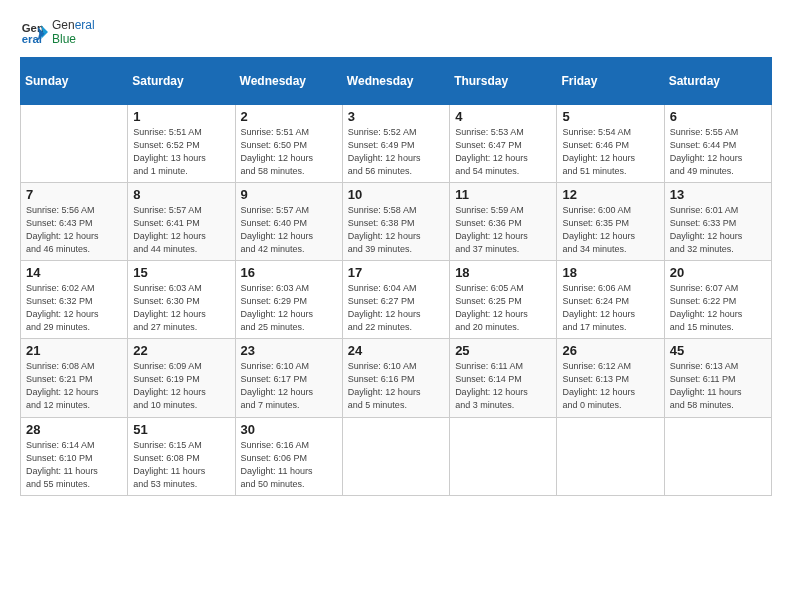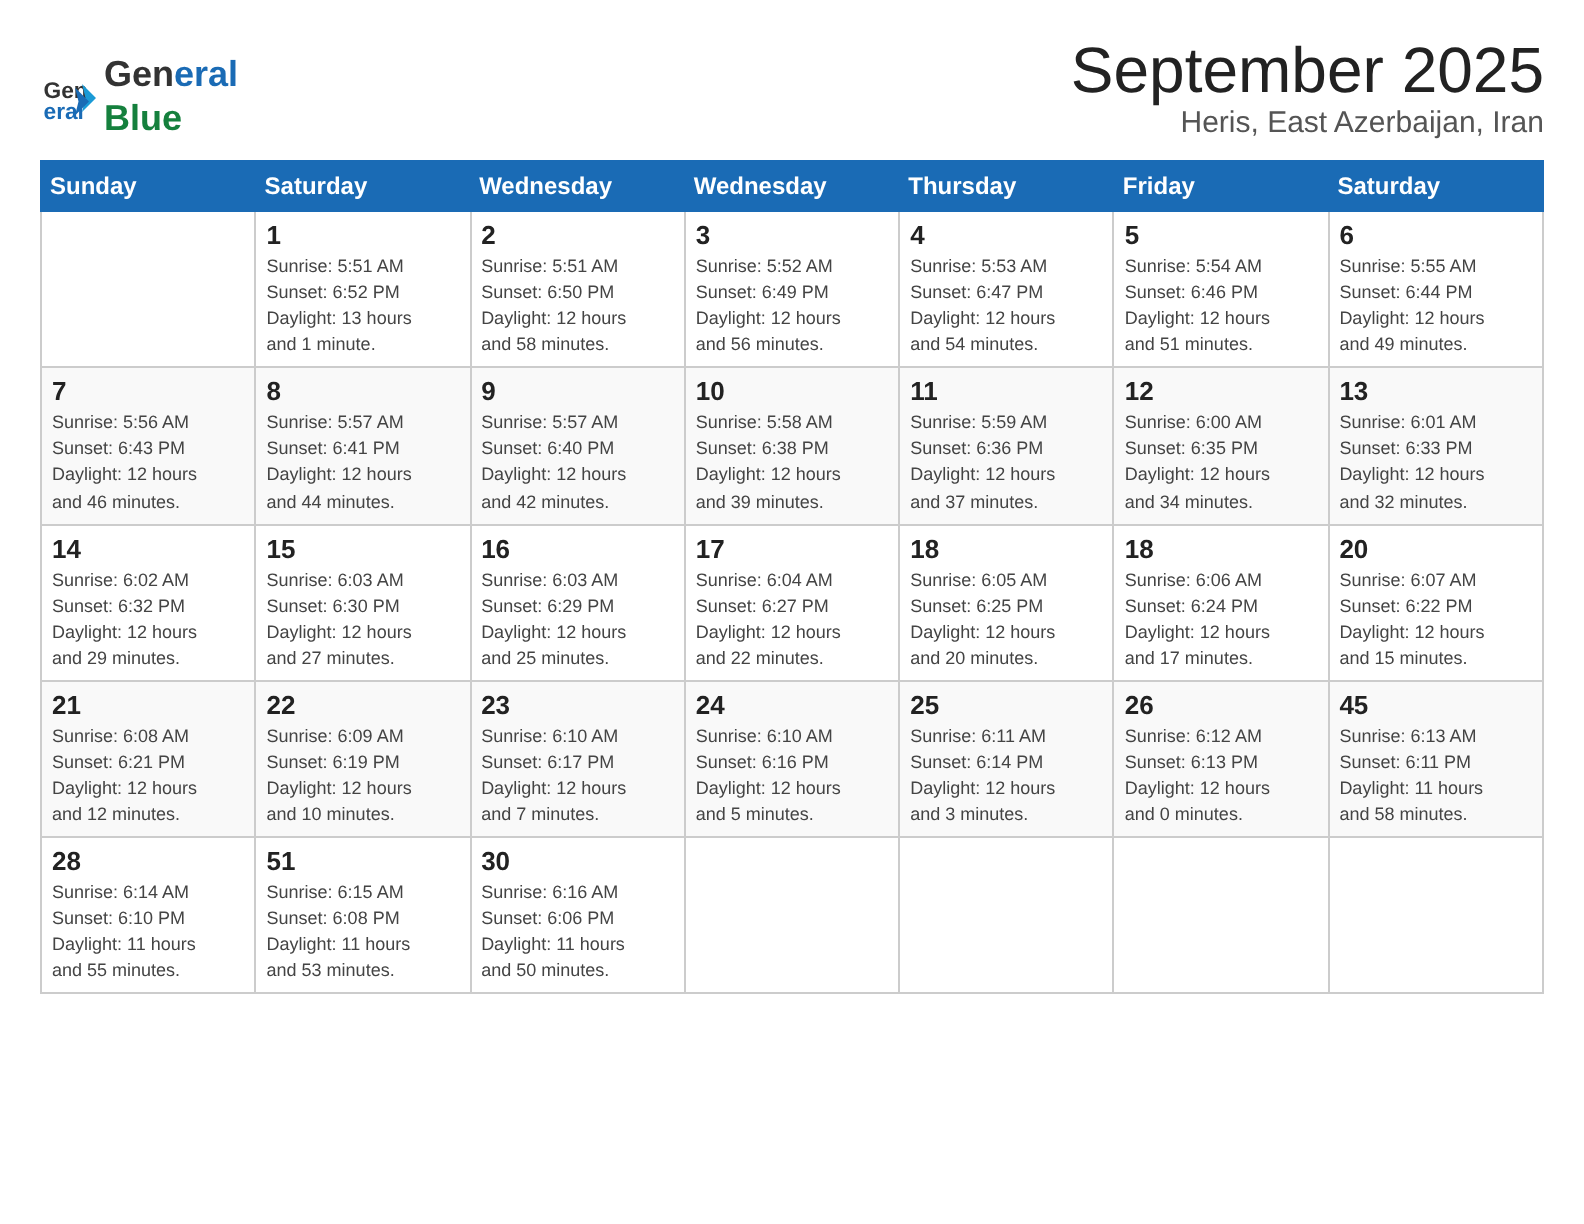--- a/index.html
+++ b/index.html
@@ -11,32 +11,32 @@
       overflow: hidden;
     }
     .page {
       width: 792px;
       height: 612px;
       padding: 18px 20px 10px 20px;
       background: #fff;
     }
     .header-row {
       display: flex;
-      align-items: flex-end;
+      align-items: center;
       justify-content: space-between;
       margin-bottom: 10px;
     }
     .logo {
       display: flex;
       align-items: center;
       gap: 4px;
     }
     .logo-text {
-      font-size: 18px;
-      font-weight: bold;
+      font-size: 12px;
+      font-weight: normal;
       color: #333;
       line-height: 1.2;
     }
     .logo-text span {
       color: #1a6bb5;
     }
     .logo-icon {
       width: 28px;
       height: 28px;
     }
@@ -57,21 +57,21 @@
     .calendar-table {
       width: 100%;
       border-collapse: collapse;
       table-layout: fixed;
     }
     .calendar-table thead tr th {
       background: #1a6bb5;
       color: #fff;
       font-size: 12px;
       font-weight: 600;
-      padding: 5px 4px;
+      padding: 16px 4px;
       text-align: left;
       border: 1px solid #1a6bb5;
     }
     .calendar-table tbody tr td {
       border: 1px solid #ccc;
       vertical-align: top;
       padding: 4px 5px;
       font-size: 9.5px;
       color: #333;
       height: 78px;
@@ -106,24 +106,20 @@
         <text x="2" y="16" font-size="13" font-weight="bold" fill="#333">Gen</text>
         <text x="2" y="28" font-size="13" font-weight="bold" fill="#1a6bb5">eral</text>
         <polygon points="24,8 32,16 24,24 26,16" fill="#1a9ad6"></polygon>
         <polygon points="20,10 28,18 20,26 22,18" fill="#1a6bb5"></polygon>
       </svg>
       <div class="logo-text">
         <div>Gen<span>eral</span></div>
         <div style="color:#15803d">Blue</div>
       </div>
     </div>
-    <div class="title-block">
-      <div class="calendar-title">September 2025</div>
-      <div class="calendar-subtitle">Heris, East Azerbaijan, Iran</div>
-    </div>
   </div>
 
   <table class="calendar-table">
     <thead>
       <tr id="header-row">
           <th>Sunday</th>
           <th>Saturday</th>
           <th>Wednesday</th>
           <th>Wednesday</th>
           <th>Thursday</th>

